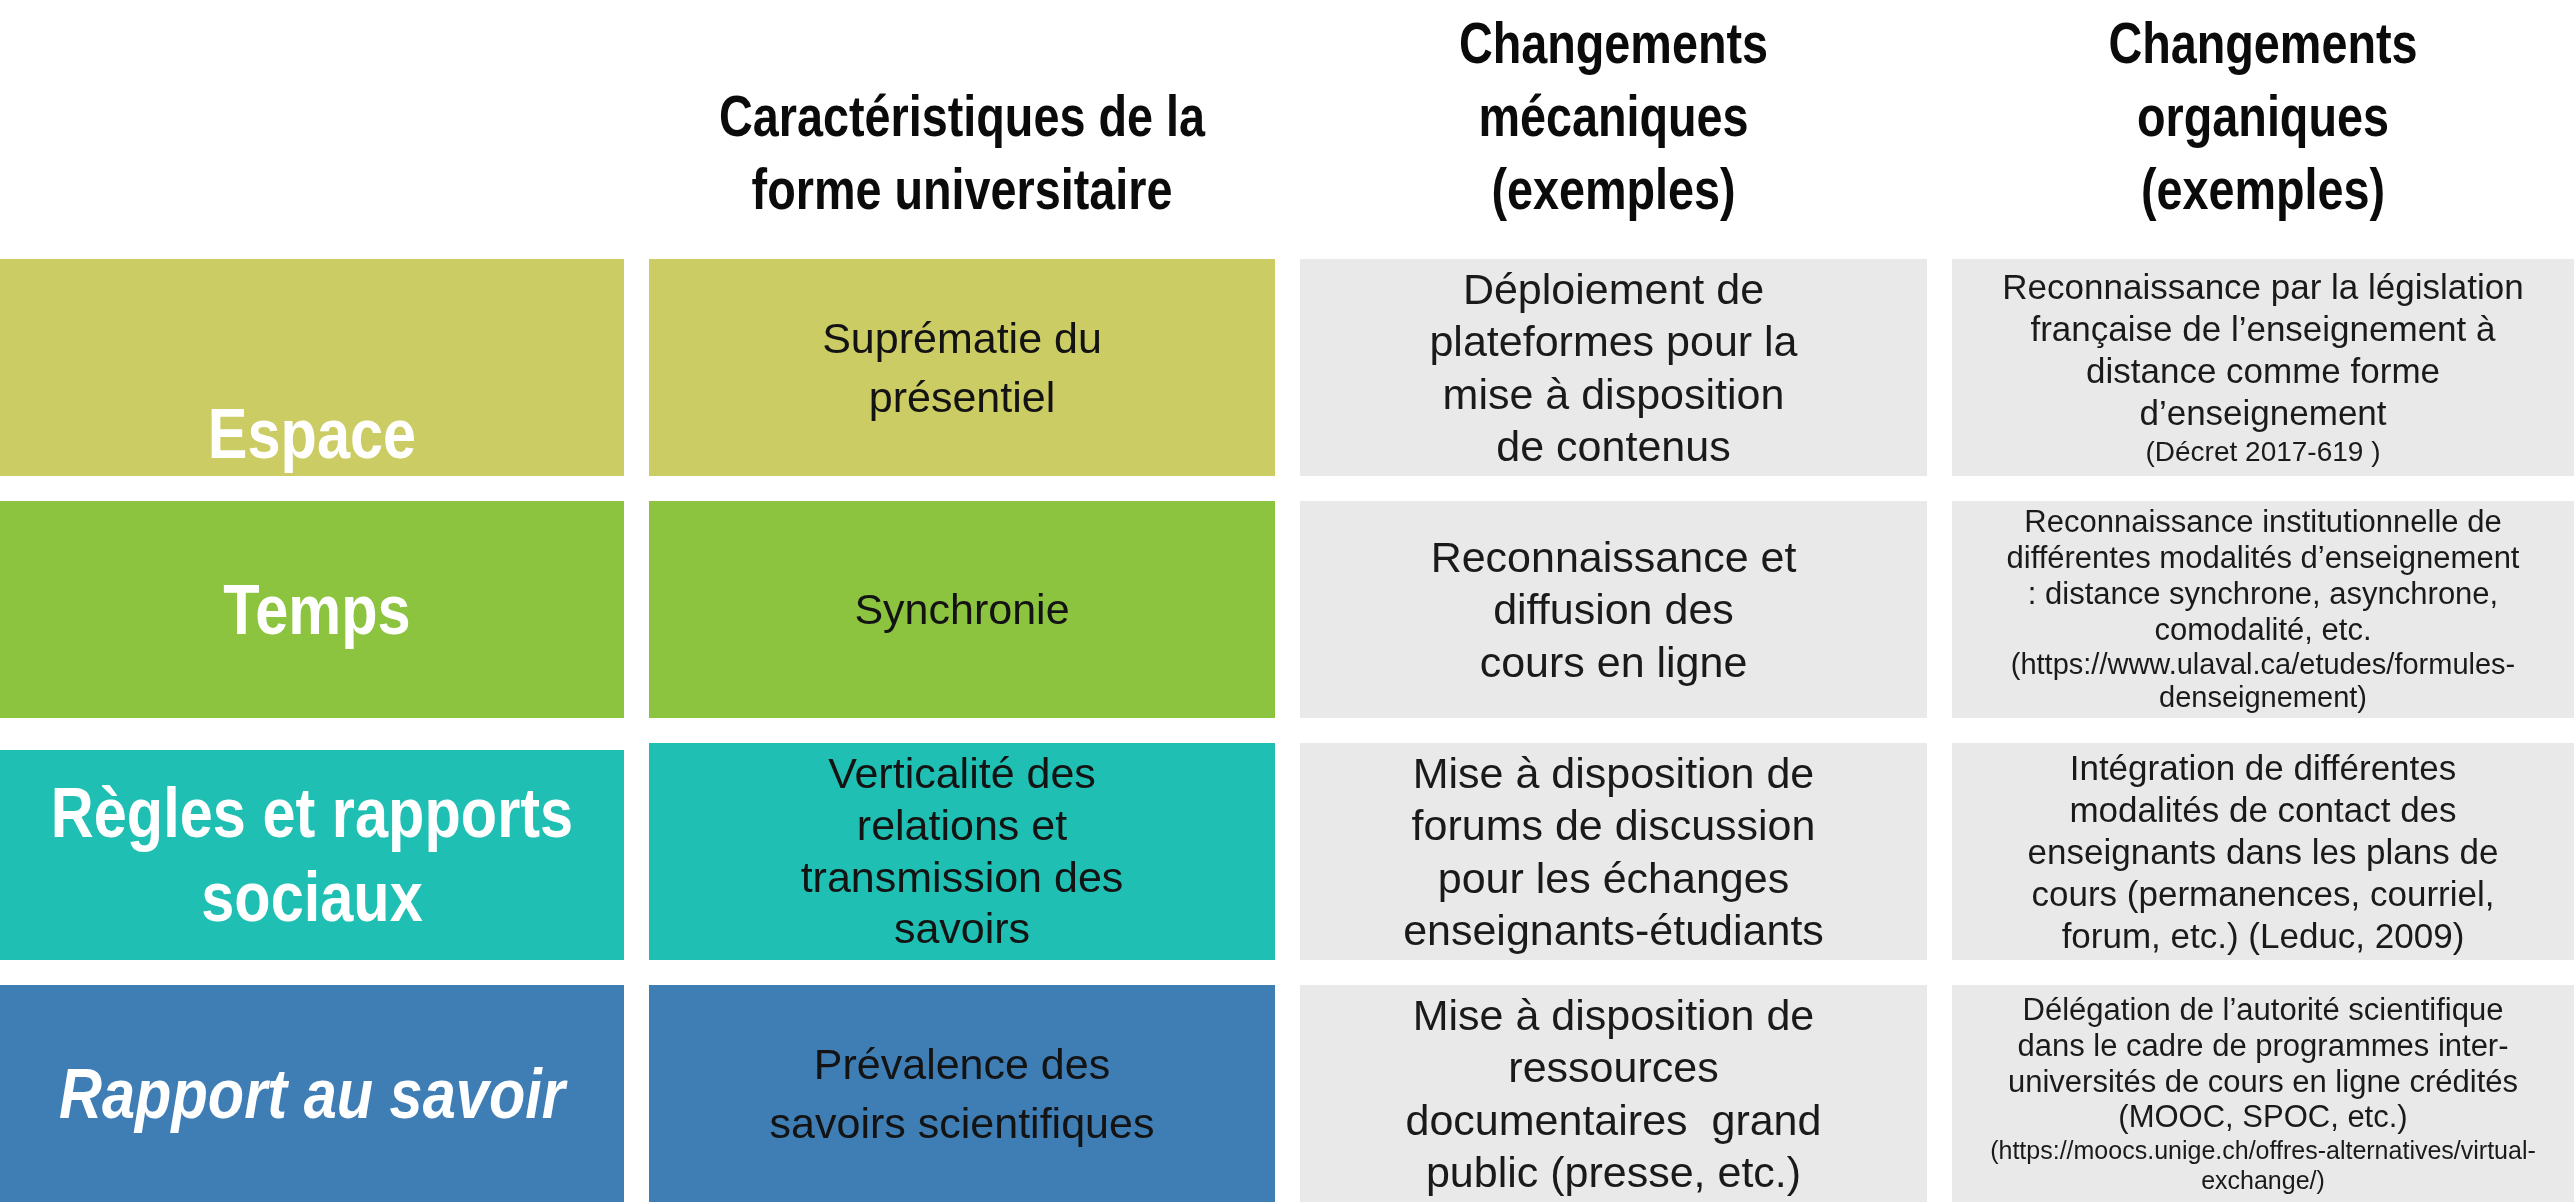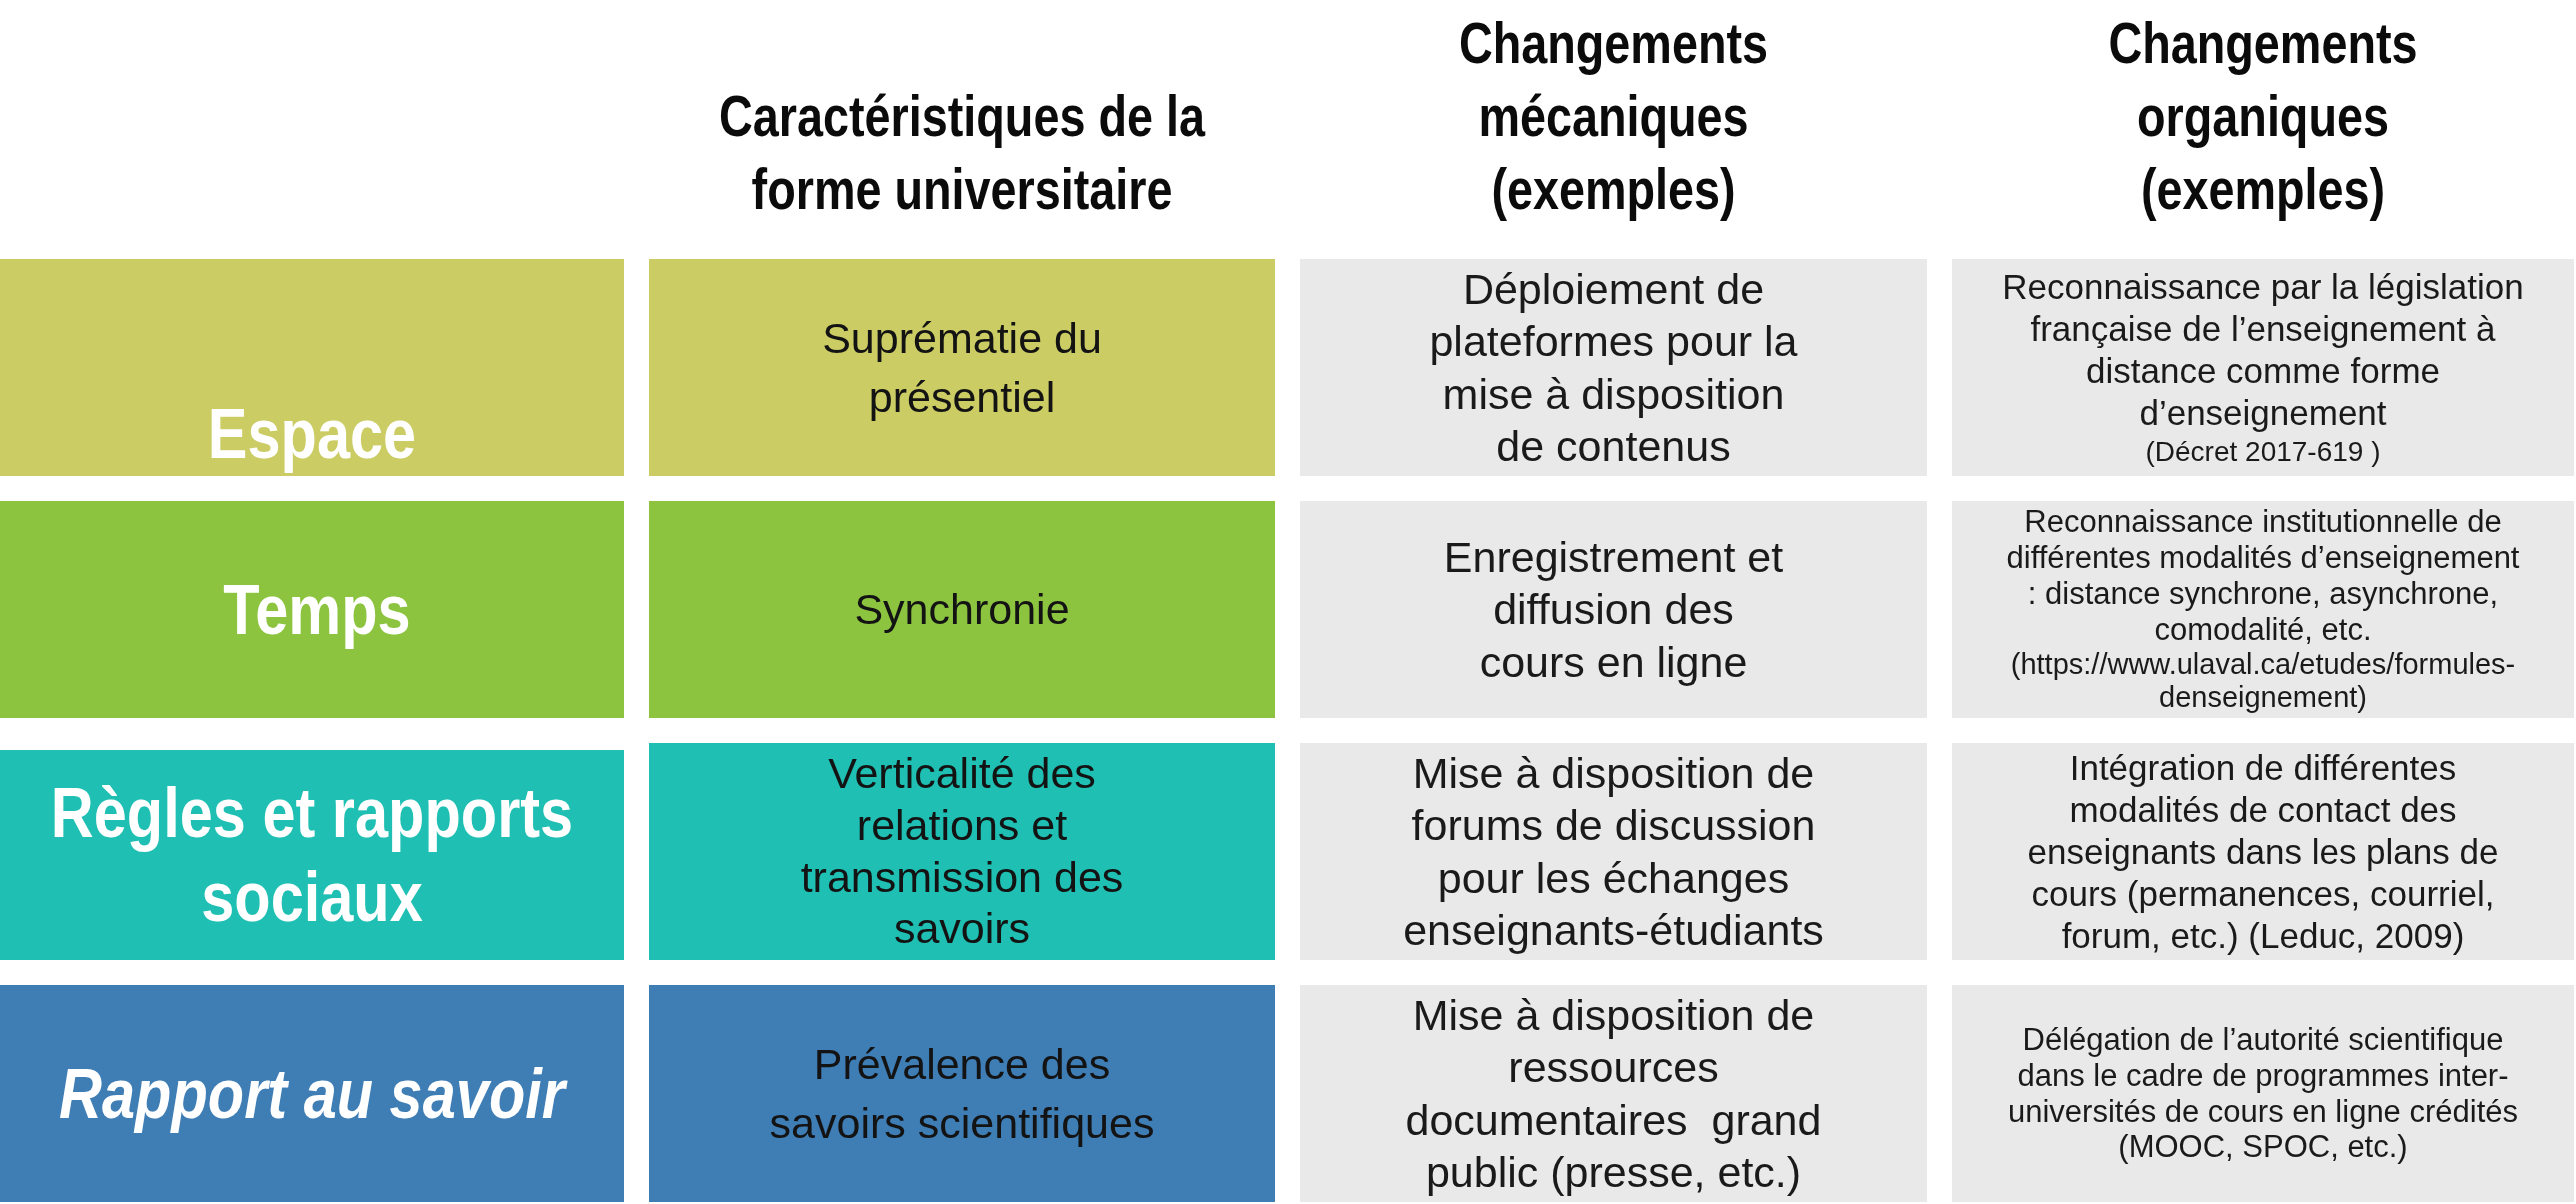--- a/index.html
+++ b/index.html
@@ -121,21 +121,21 @@
     <span class="txt note note-a">(Décret 2017-619 )</span>
   </div>
 
   <div class="cell rowlabel" style="background-color: rgb(140, 196, 64); padding-left: 10px;">
     <span class="txt">Temps</span>
   </div>
   <div class="cell carac" style="background-color: rgb(140, 196, 64);">
     <span class="txt">Synchronie</span>
   </div>
   <div class="cell meca" style="background-color: rgb(233, 233, 233);">
-    <span class="txt">Enregistrement et
+    <span class="txt">Reconnaissance et
 diffusion des
 cours en ligne</span>
   </div>
   <div class="cell orga org-b" style="background-color: rgb(233, 233, 233);">
     <span class="txt main">Reconnaissance institutionnelle de
 différentes modalités d’enseignement
 : distance synchrone, asynchrone,
 comodalité, etc.</span>
     <span class="txt note note-b">(https://www.ulaval.ca/etudes/formules-
 denseignement)</span>
@@ -176,16 +176,18 @@
     <span class="txt">Mise à disposition de
 ressources
 documentaires  grand
 public (presse, etc.)</span>
   </div>
   <div class="cell orga org-b" style="background-color: rgb(233, 233, 233);">
     <span class="txt main">Délégation de l’autorité scientifique
 dans le cadre de programmes inter-
 universités de cours en ligne crédités
 (MOOC, SPOC, etc.)</span>
+    <span class="txt note note-c">(https://moocs.unige.ch/offres-alternatives/virtual-
+exchange/)</span>
   </div>
 
 </div>
 
 
 </body></html>

